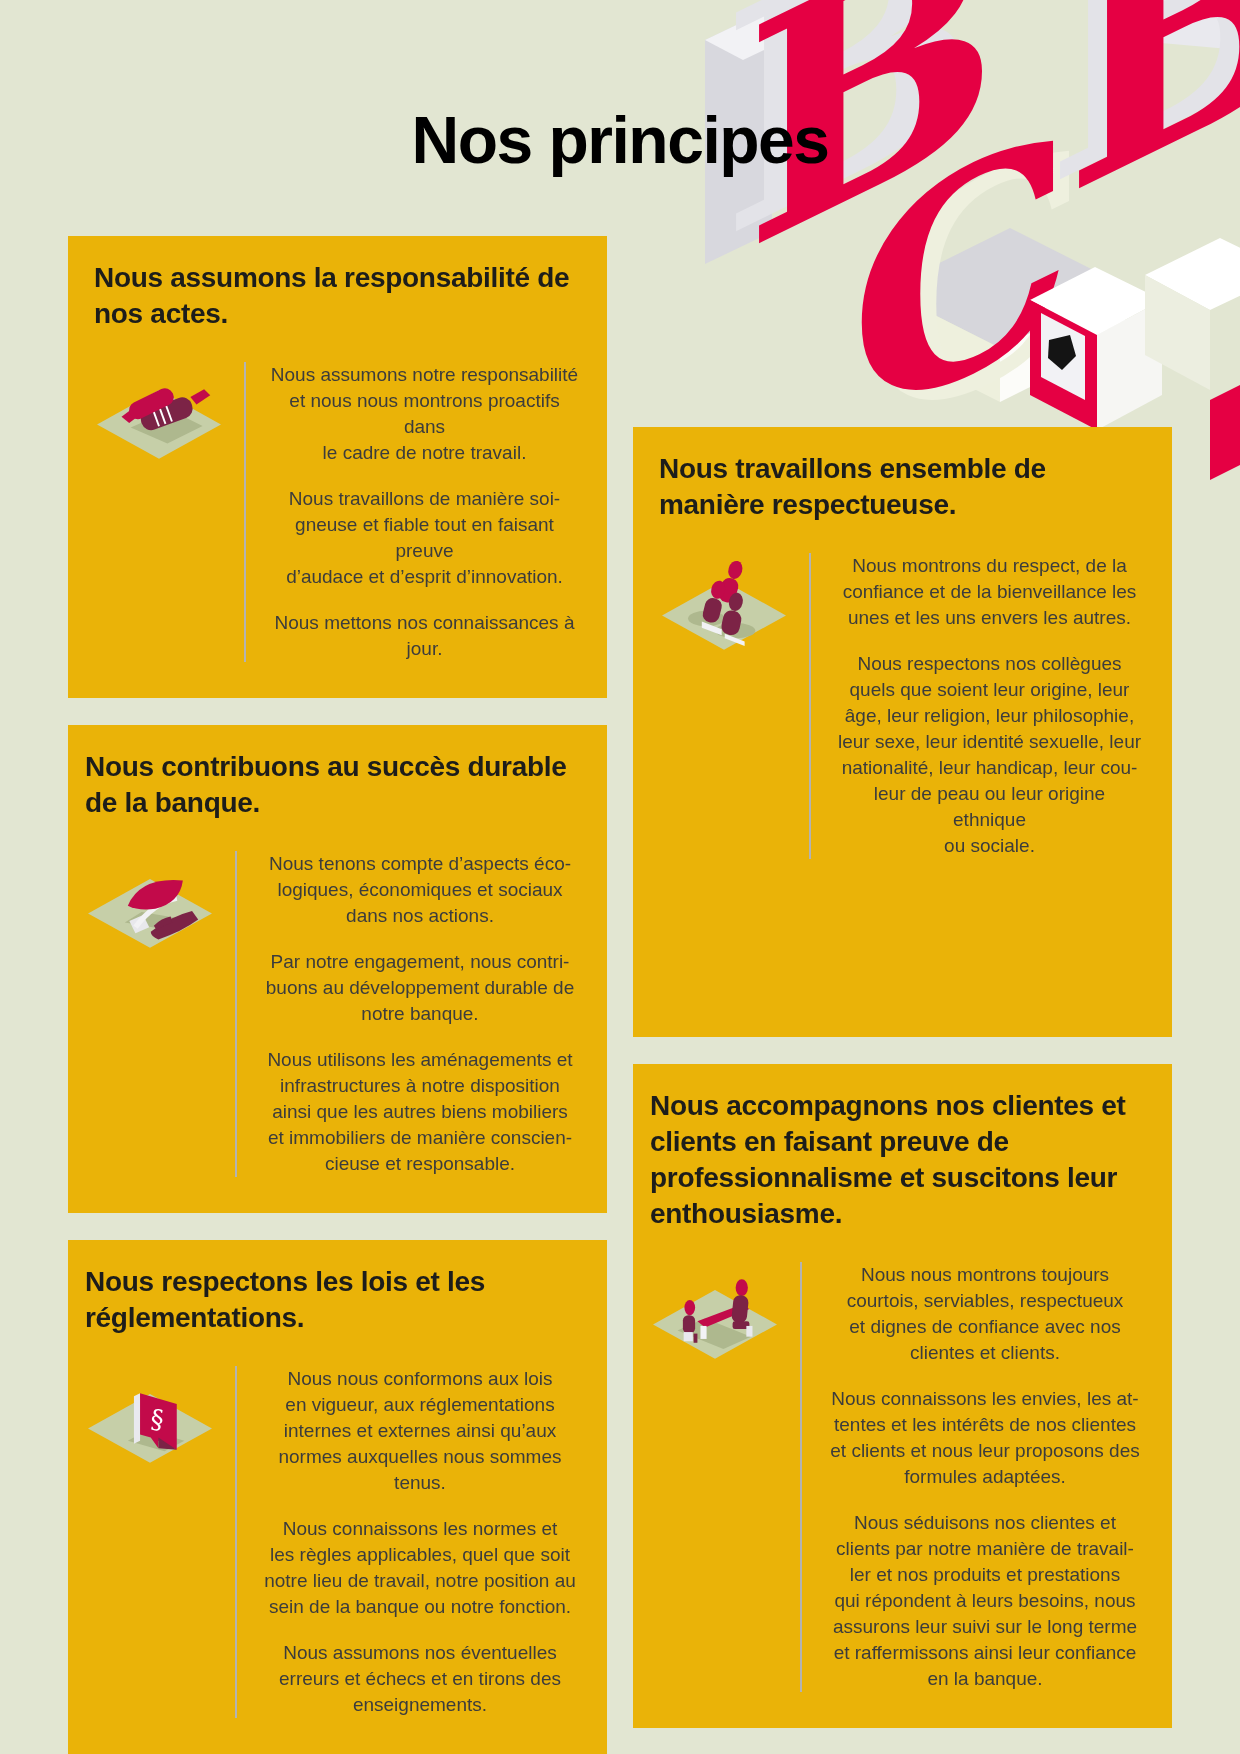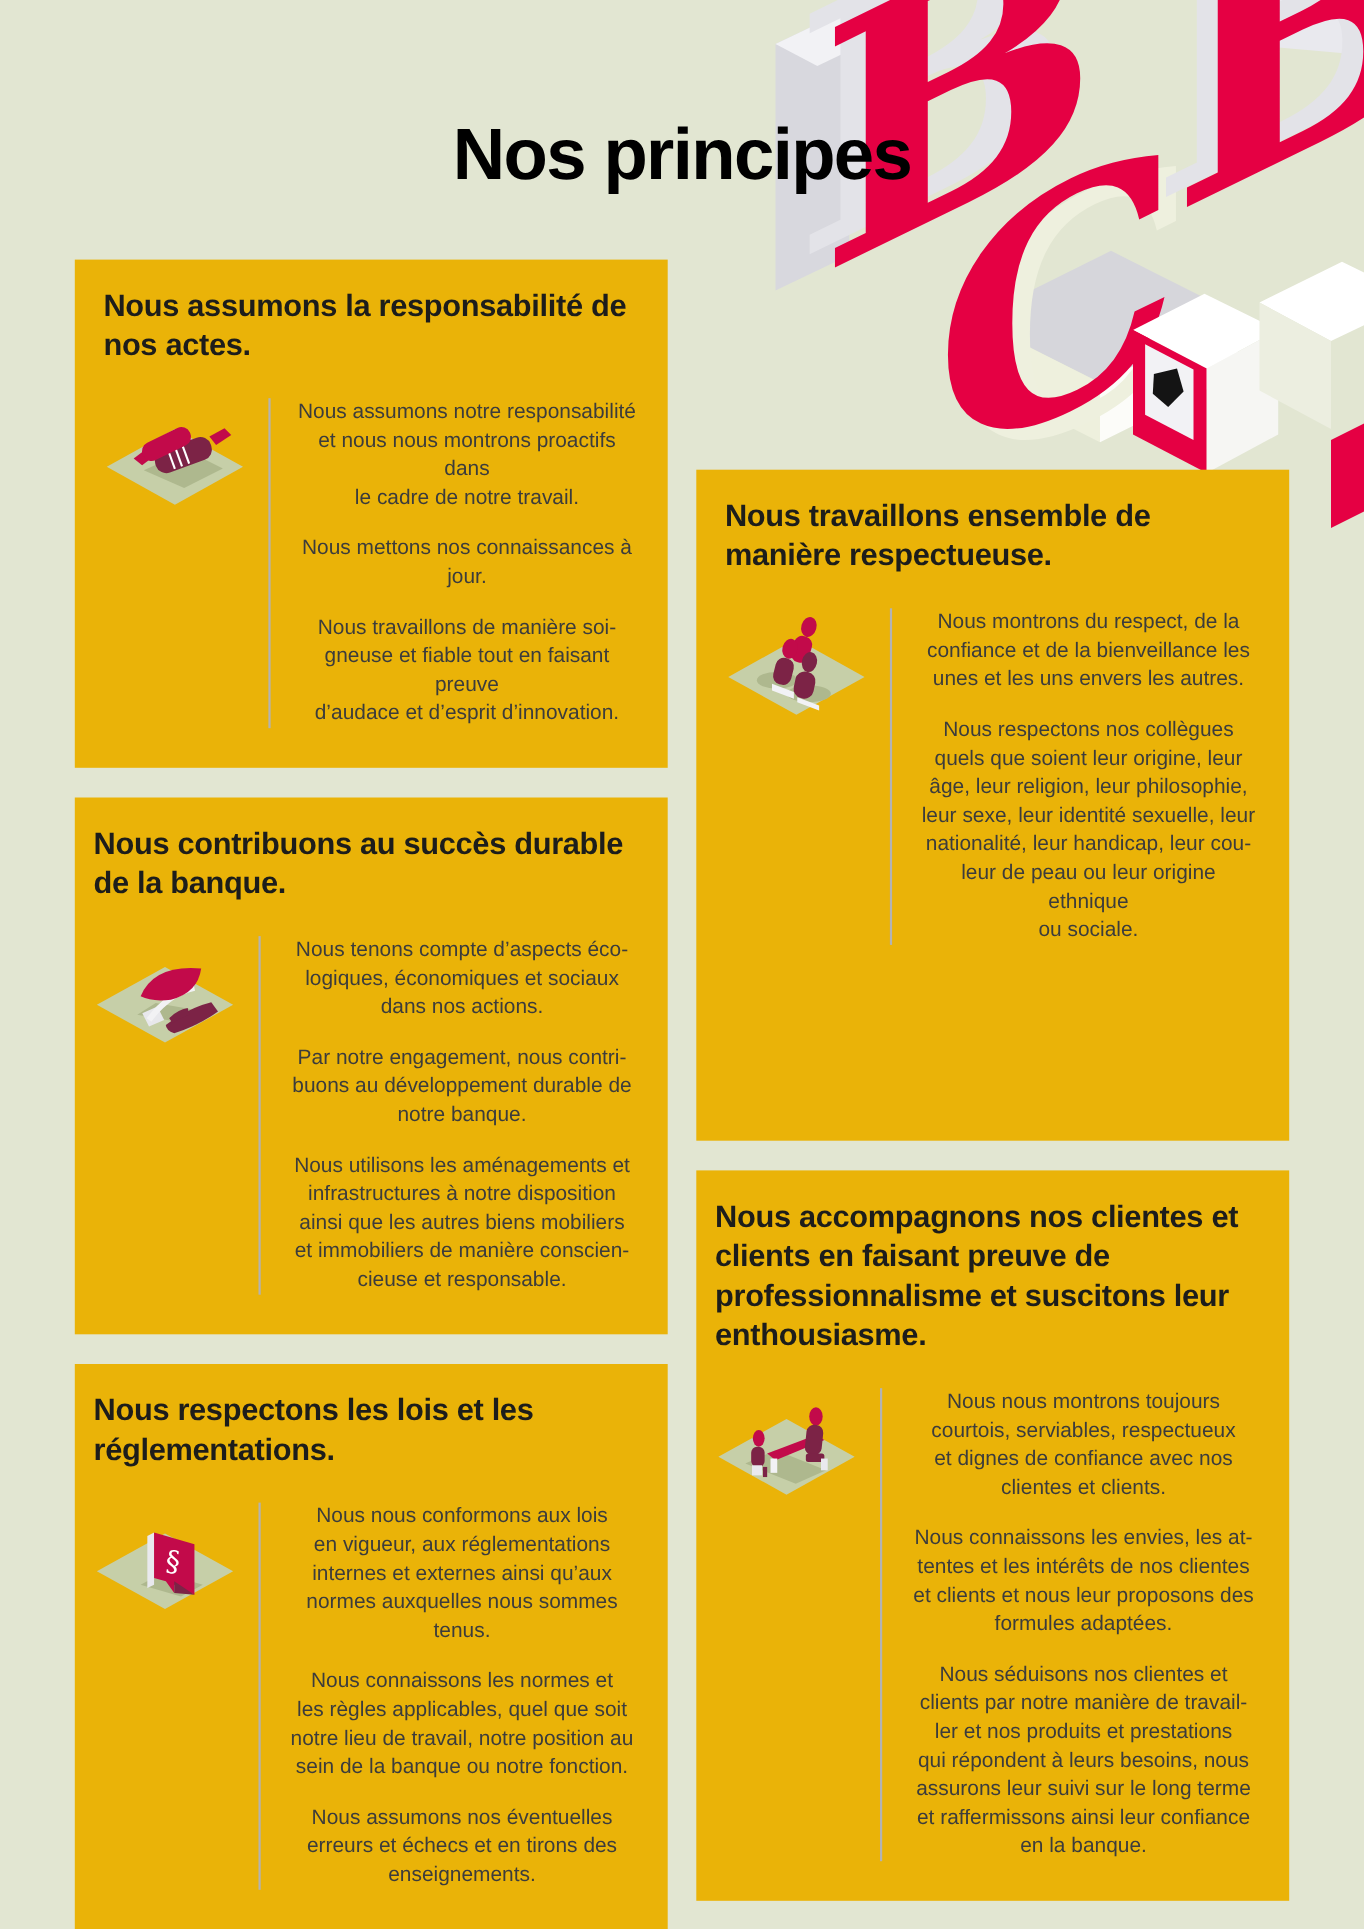--- a/index.html
+++ b/index.html
@@ -116,25 +116,25 @@
               <g transform="rotate(-26 78 48)">
                 <rect x="44" y="36" width="62" height="23" rx="11" fill="#c20a4a"></rect>
               </g>
               <polygon points="126,40 144,30 152,38 134,50" fill="#c20a4a"></polygon>
             </svg>
           </div>
           <div class="body">
             <p>Nous assumons notre responsabilité
 et nous nous montrons proactifs dans
 le cadre de notre travail.</p>
-            <p>Nous mettons nos connaissances à
-jour.</p>
             <p>Nous travaillons de manière soi-
 gneuse et fiable tout en faisant preuve
 d’audace et d’esprit d’innovation.</p>
+            <p>Nous mettons nos connaissances à
+jour.</p>
           </div>
         </div>
       </section>
 
       <section class="card card-mh-l2">
         <h2>Nous contribuons au succès durable de la banque.</h2>
         <div class="row">
           <div class="icon-box">
             <svg viewBox="0 0 170 130">
               <polygon points="4,76 85,121 166,76 85,31" fill="#c6cfa8"></polygon>

